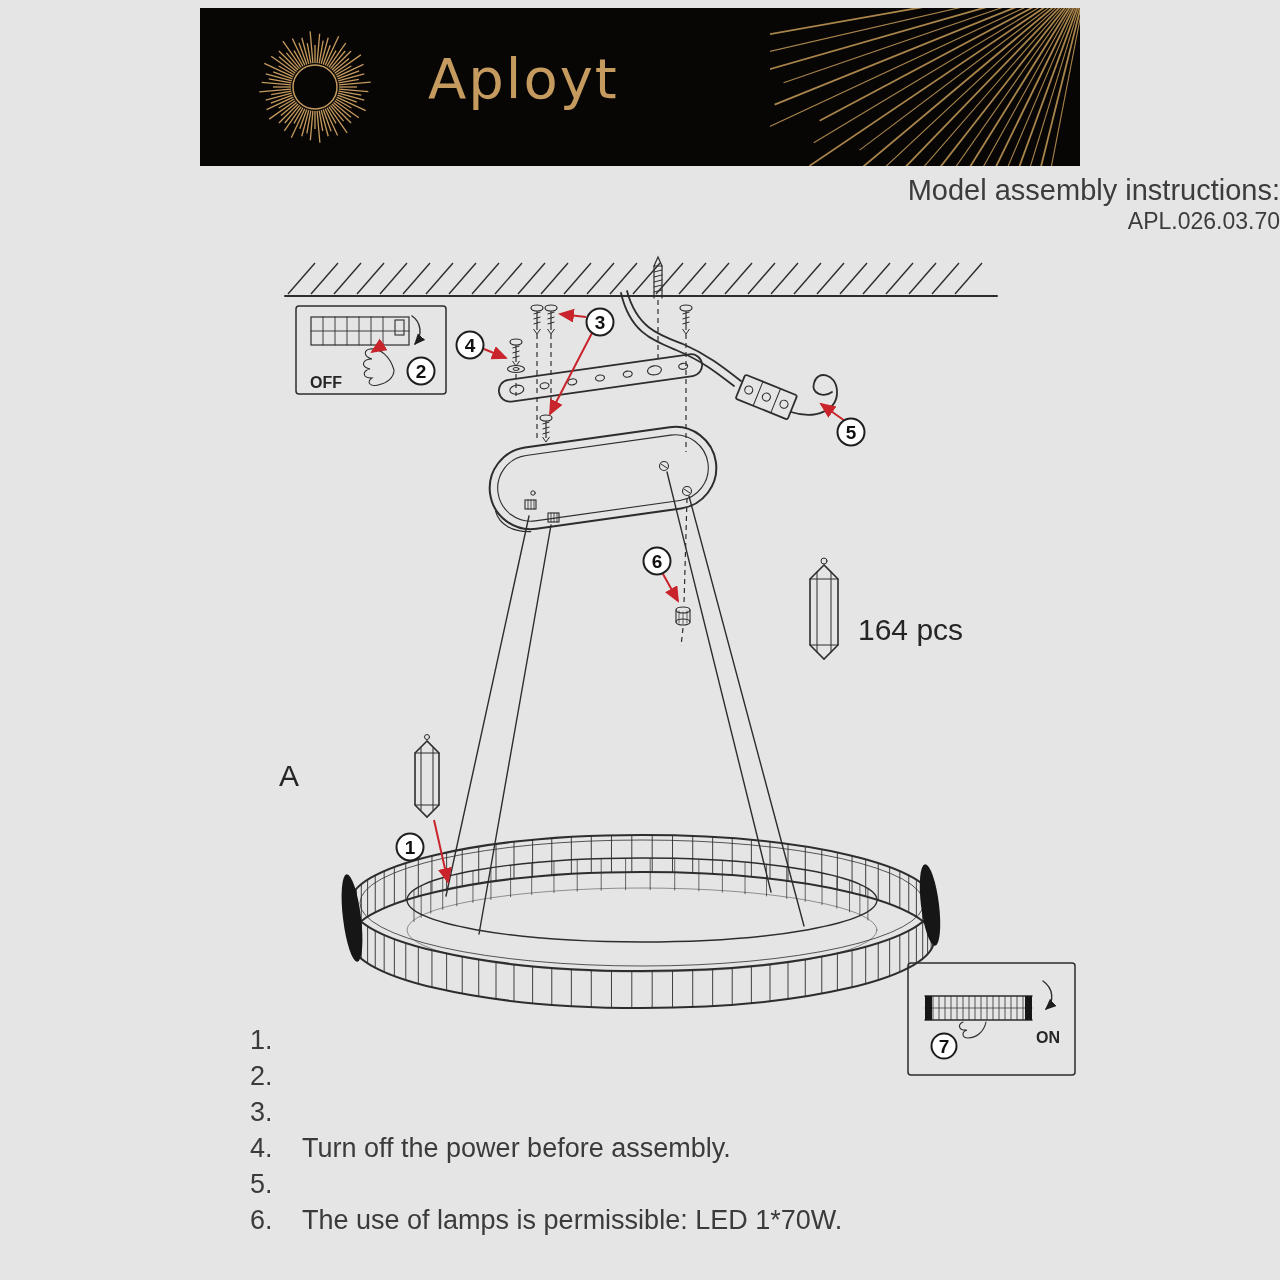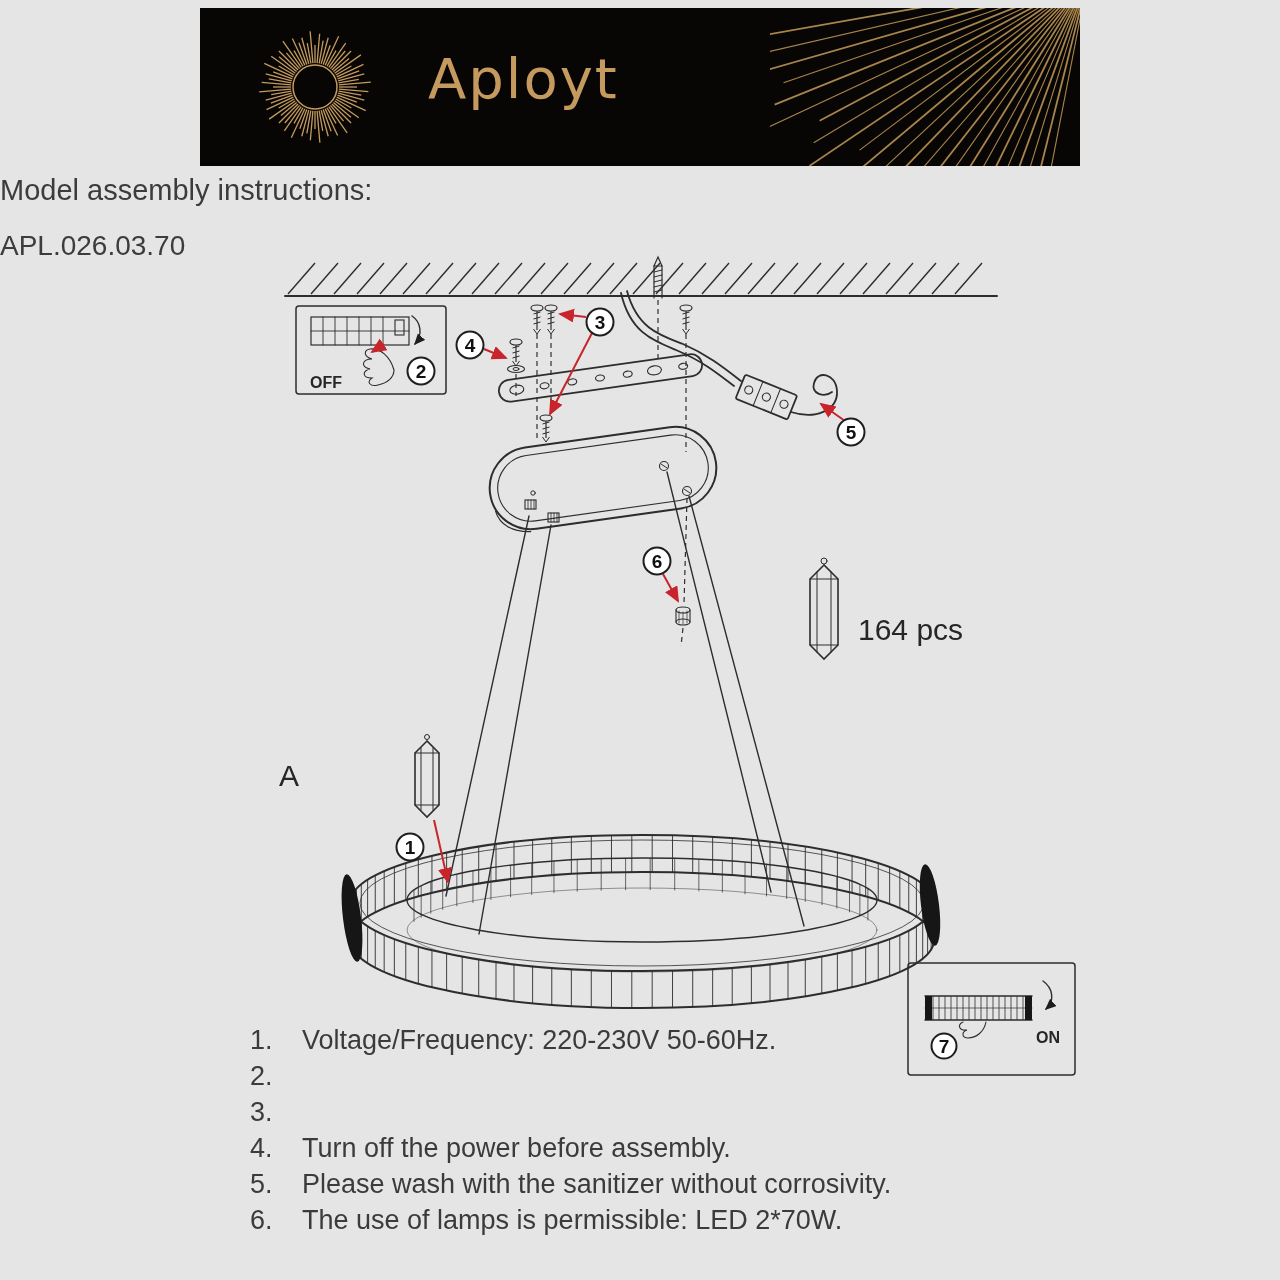--- a/index.html
+++ b/index.html
@@ -10,23 +10,23 @@
   
   .brandbar{position:absolute;left:200px;top:8px;width:880px;height:158px;background:#070604;overflow:hidden}
   #logo-burst{position:absolute;left:40px;top:4px}
   #starburst line{stroke:#c59a5f}
   .brand{position:absolute;left:228px;top:38px;font-size:56px;color:#c59a5f;letter-spacing:2px;
          font-family:"DejaVu Sans",sans-serif}
   #rays-svg{position:absolute;right:0;top:0}
   #header-rays line{stroke:#a9854c}
 
   
-  .title-block{position:absolute;left:0;top:174px;width:100%;text-align:left;color:#3c3c3c}
+  .title-block{position:absolute;left:0;top:174px;width:100%;text-align:right;color:#3c3c3c}
   .title-line1{font-size:29px}
-  .title-line2{font-size:28px;margin-top:23px}
+  .title-line2{font-size:23px;margin-top:1px}
 
   
   svg.diagram{position:absolute;left:0;top:245px}
   .ln{stroke:#2d2d2d;fill:none;stroke-linecap:round}
   .dashed{stroke:#2d2d2d;fill:none;stroke-dasharray:5 4}
   .red{stroke:#c9242b;fill:none}
   #ceiling-hatch line,#ring-facets line,#onbox-ticks line{stroke:#2d2d2d}
   #screws line,#screws ellipse{stroke:#2d2d2d;fill:none}
   .callout circle{fill:#fff;stroke:#1e1e1e;stroke-width:2}
   .callout text{font-size:19px;font-weight:bold;fill:#111;text-anchor:middle;
@@ -564,34 +564,32 @@
     </g>
     <g class="callout">
       <circle cx="944" cy="1046" r="12.5"></circle>
       <text x="944" y="1046" dy="6.5">7</text>
     </g>
   </svg>
 
   <ol class="instructions">
     <li>
       <span class="num">1.</span>
-      <span class="txt">Voltage/Frequency: 220-230V 50-60Hz.</span>
     </li>
     <li>
       <span class="num">2.</span>
     </li>
     <li>
       <span class="num">3.</span>
     </li>
     <li>
       <span class="num">4.</span>
       <span class="txt">Turn off the power before assembly.</span>
     </li>
     <li>
       <span class="num">5.</span>
-      <span class="txt">Please wash with the sanitizer without corrosivity.</span>
     </li>
     <li>
       <span class="num">6.</span>
-      <span class="txt">The use of lamps is permissible: LED 2*70W.</span>
+      <span class="txt">The use of lamps is permissible: LED 1*70W.</span>
     </li>
   </ol>
 </div>
 
 </body></html>

